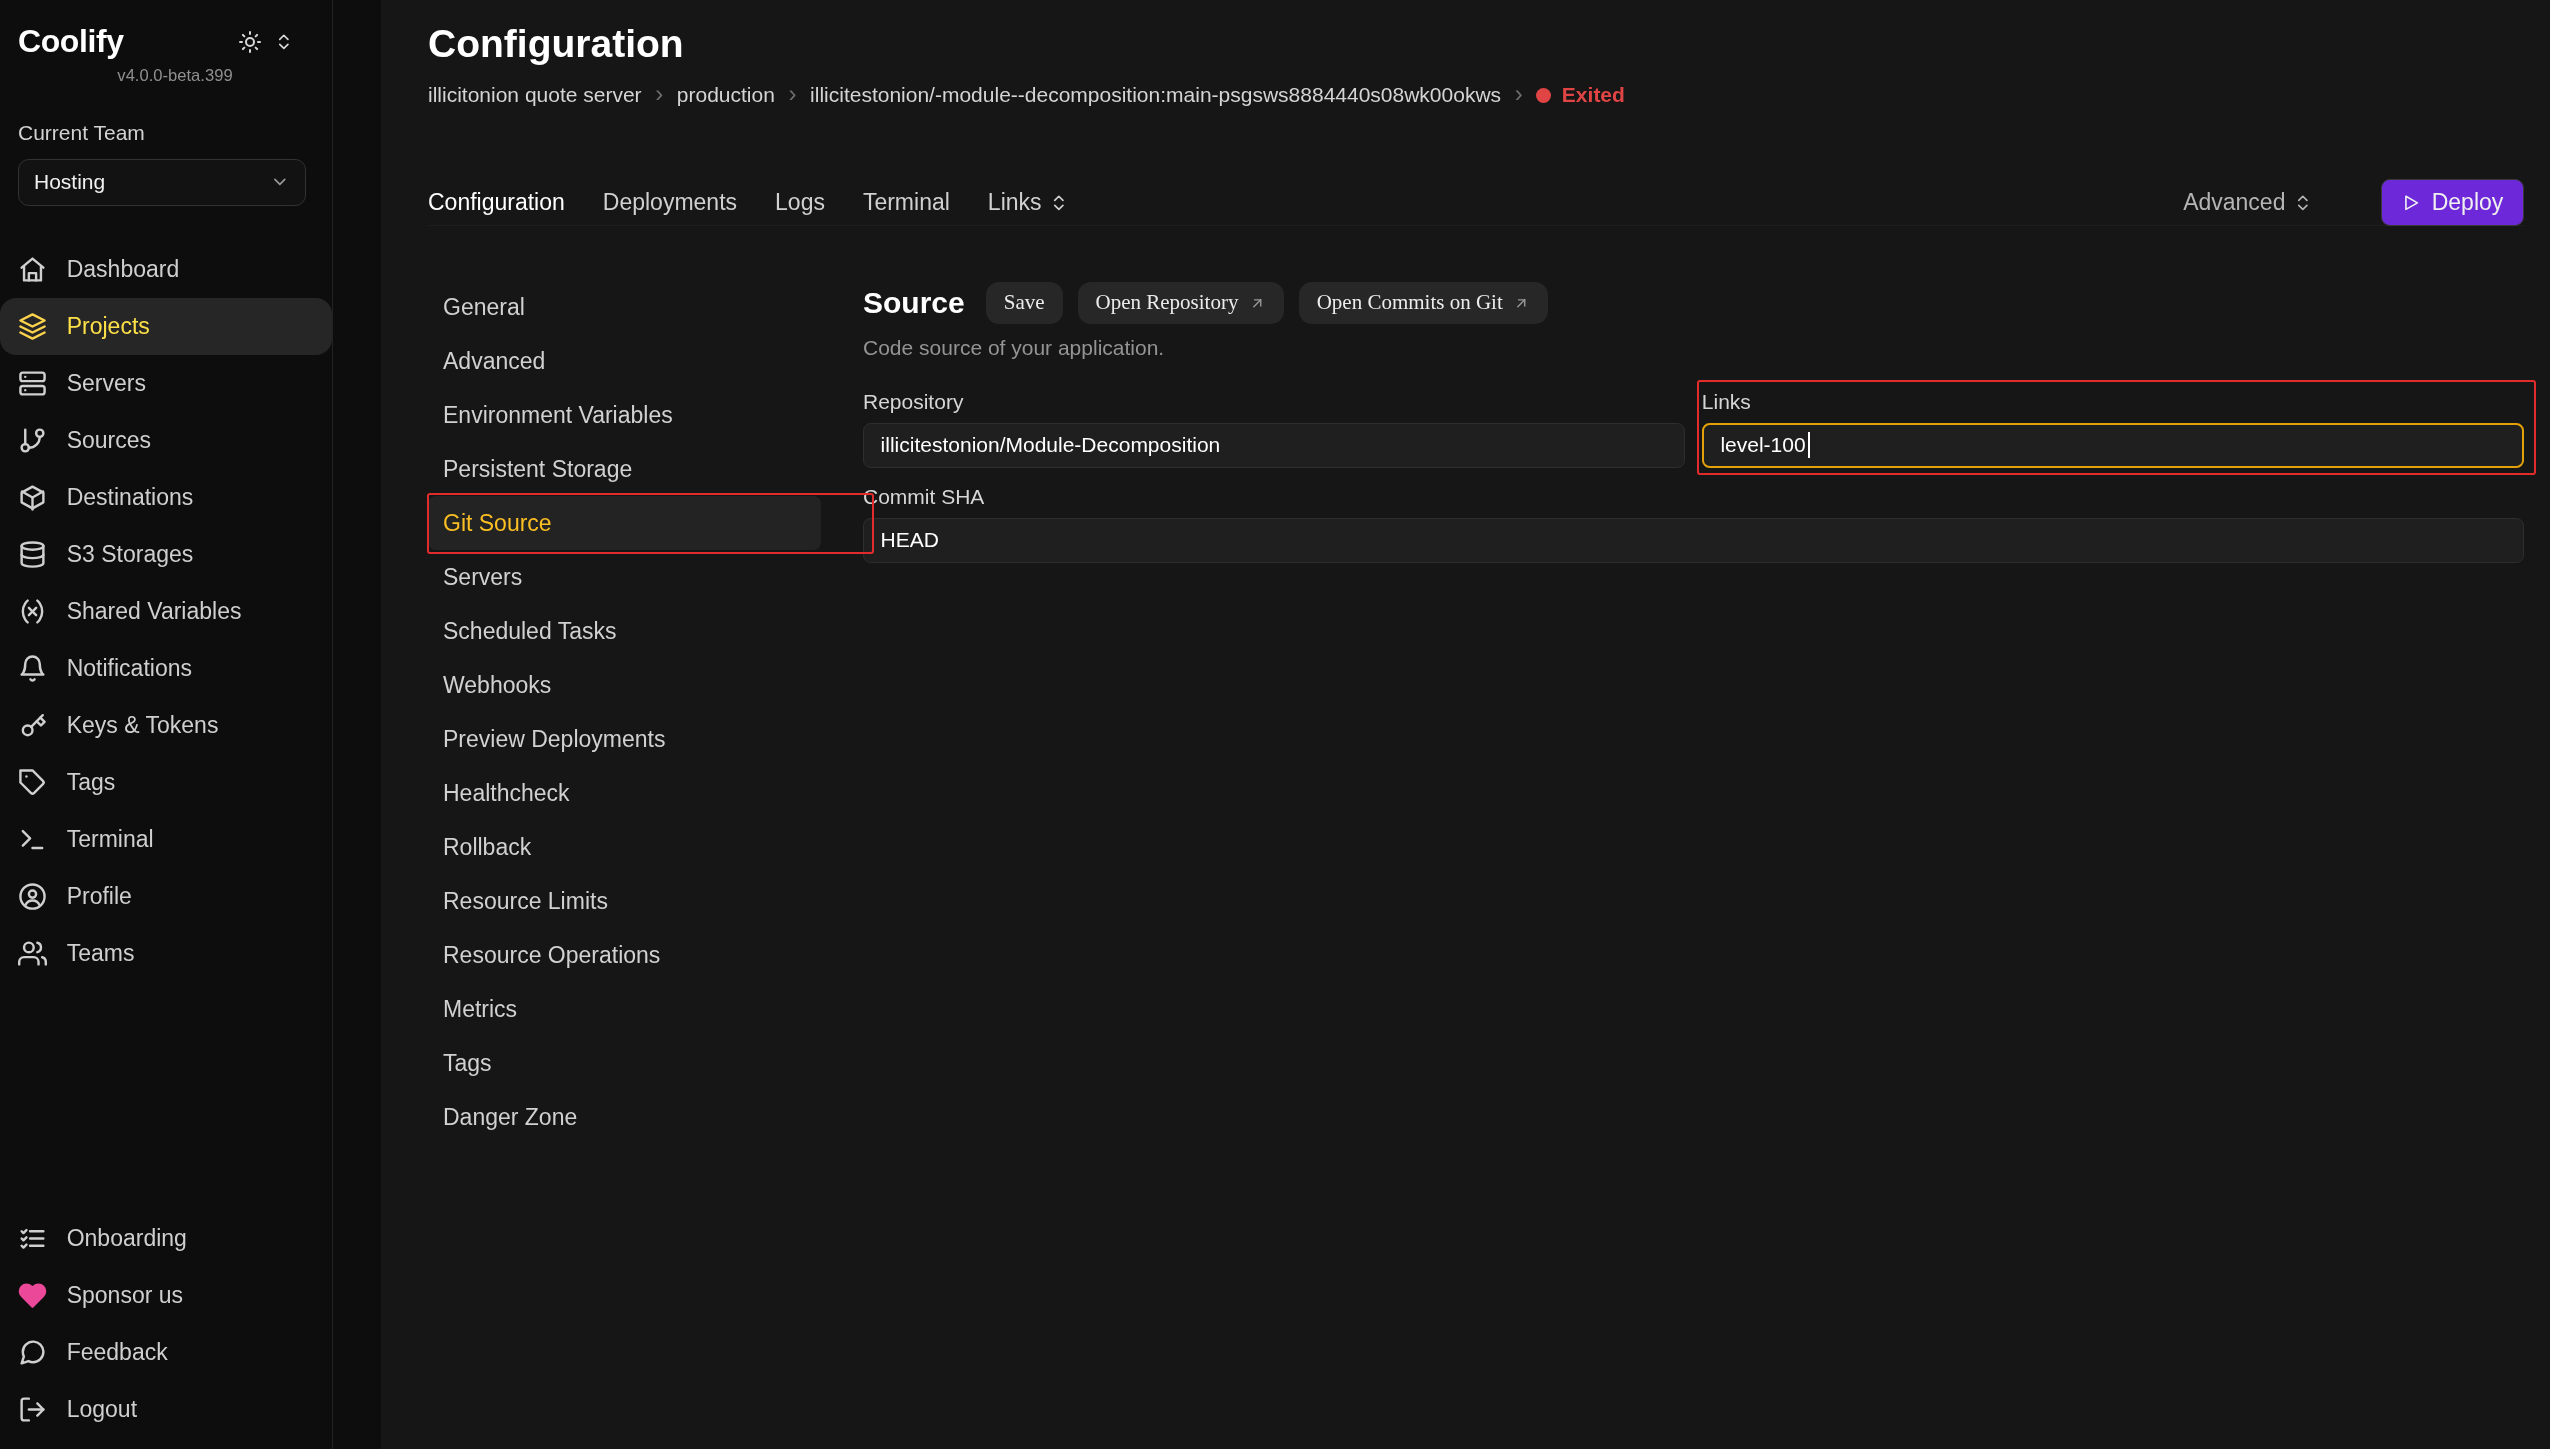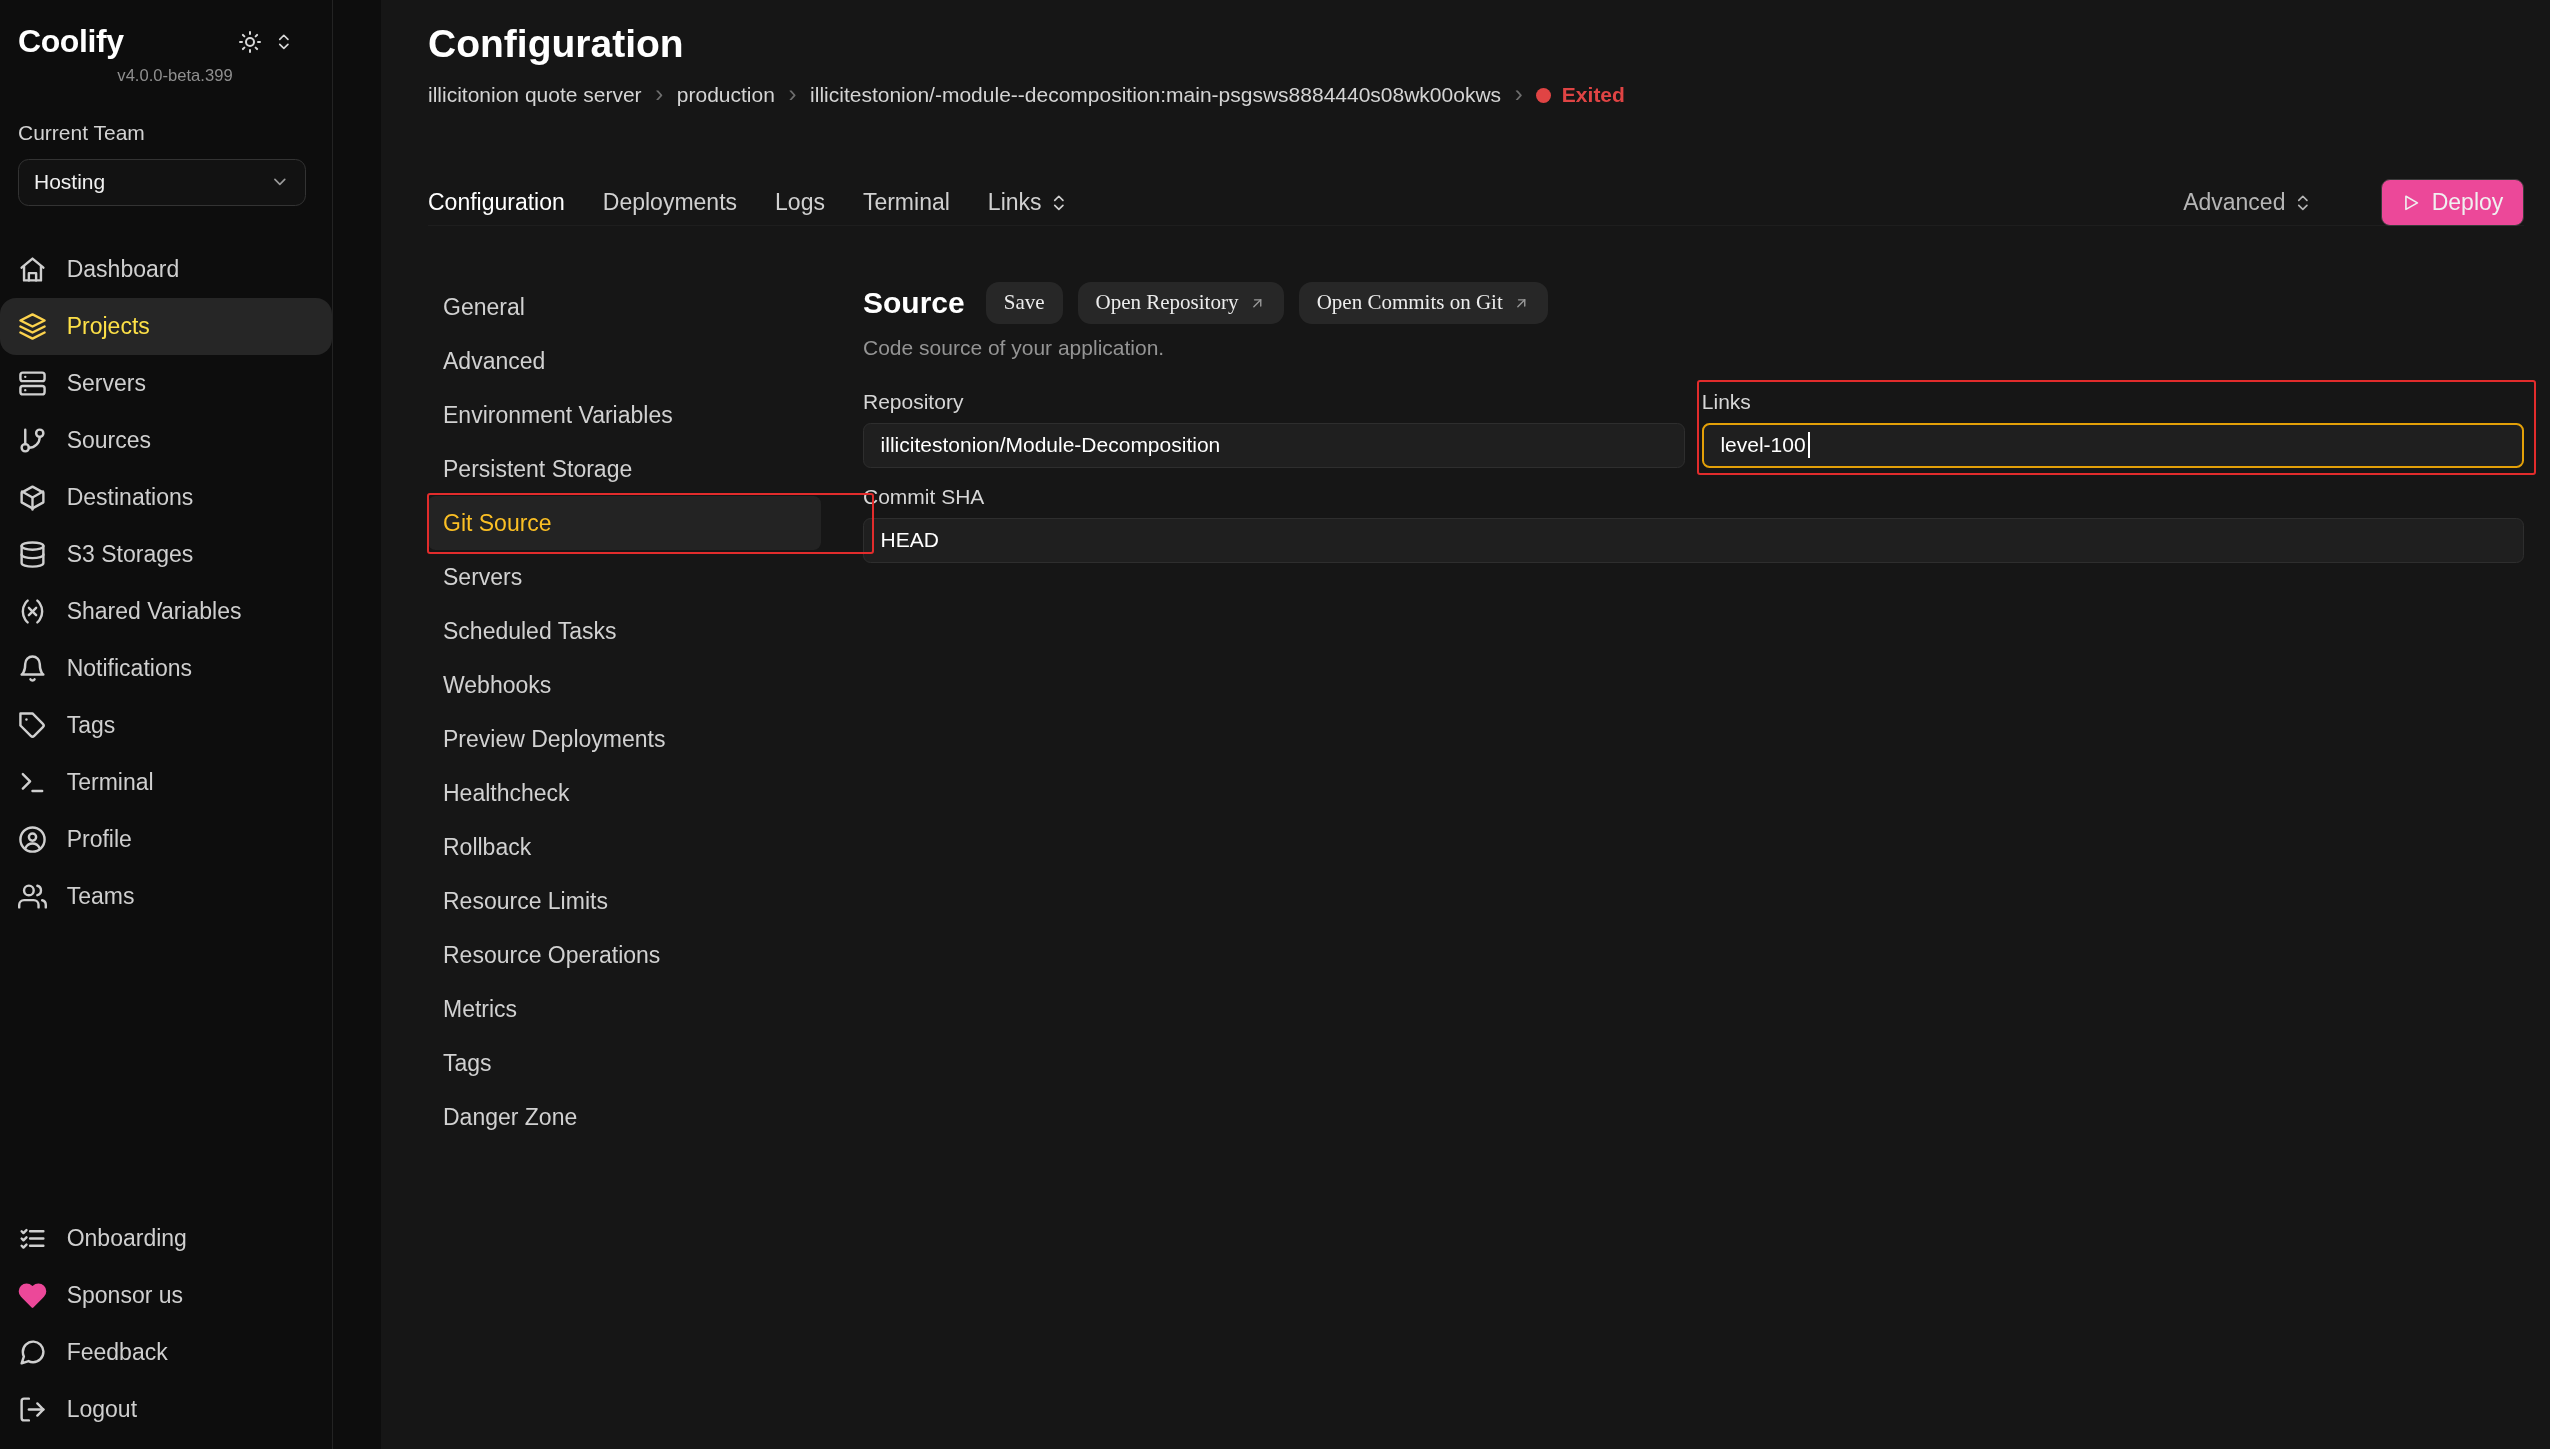--- a/index.html
+++ b/index.html
@@ -66,21 +66,21 @@
   .tabbar{
     margin-top:71px;height:47px;display:flex;align-items:center;gap:38px;
     font-size:23px;color:#d0d0d0;border-bottom:1.5px solid #1e1e1e;
   }
   .tab{cursor:pointer;display:inline-flex;align-items:center;gap:7.6px;}
   .tab.active{color:#fff;}
   .spacer{flex:1;}
   .advanced{display:inline-flex;align-items:center;gap:7.6px;color:#b5b5b5;cursor:pointer;margin-right:30px;}
   .deploy-btn{
     display:inline-flex;align-items:center;gap:10.6px;height:47px;padding:0 19.7px;
-    background:#ec4899;border:1.5px solid #3a3a3a;border-radius:9px;
+    background:#6d28d9;border:1.5px solid #3a3a3a;border-radius:9px;
     color:#f0f0f0;font-size:23px;font-family:inherit;cursor:pointer;
   }
 
   .content{display:flex;margin-top:54px;}
   .subnav{width:435px;flex:none;display:flex;flex-direction:column;}
   .subnav-item{
     width:393px;height:54px;display:flex;align-items:center;
     padding:0 15px;font-size:23px;color:#d1d1d1;border-radius:7.6px;cursor:pointer;
   }
   .subnav-item.active{background:#232323;color:var(--link-yellow);}
@@ -226,20 +226,30 @@
         <span>Shared Variables</span>
       </div>
       <div class="nav-item">
         <span class="icon">
             <svg viewBox="0 0 24 24" fill="none" stroke="currentColor" stroke-width="2" stroke-linecap="round" stroke-linejoin="round">
               <path d="M18 8a6 6 0 0 0-12 0c0 7-3 9-3 9h18s-3-2-3-9"></path>
               <path d="M13.7 21a2 2 0 0 1-3.4 0"></path>
             </svg>
           </span>
         <span>Notifications</span>
+      </div>
+      <div class="nav-item">
+        <span class="icon">
+            <svg viewBox="0 0 24 24" fill="none" stroke="currentColor" stroke-width="2" stroke-linecap="round" stroke-linejoin="round">
+              <circle cx="8" cy="16" r="4"></circle>
+              <path d="M10.9 13.1l9.6-9.6"></path>
+              <path d="M15.5 8.5L19 12l3-3-3.5-3.5"></path>
+            </svg>
+          </span>
+        <span>Keys &amp; Tokens</span>
       </div>
       <div class="nav-item">
         <span class="icon">
             <svg viewBox="0 0 24 24" fill="none" stroke="currentColor" stroke-width="2" stroke-linecap="round" stroke-linejoin="round">
               <path d="M20.6 13.4L13.4 20.6a2 2 0 0 1-2.8 0L2 12V2h10l8.6 8.6a2 2 0 0 1 0 2.8z"></path>
               <path d="M7 7h.01"></path>
             </svg>
           </span>
         <span>Tags</span>
       </div>

